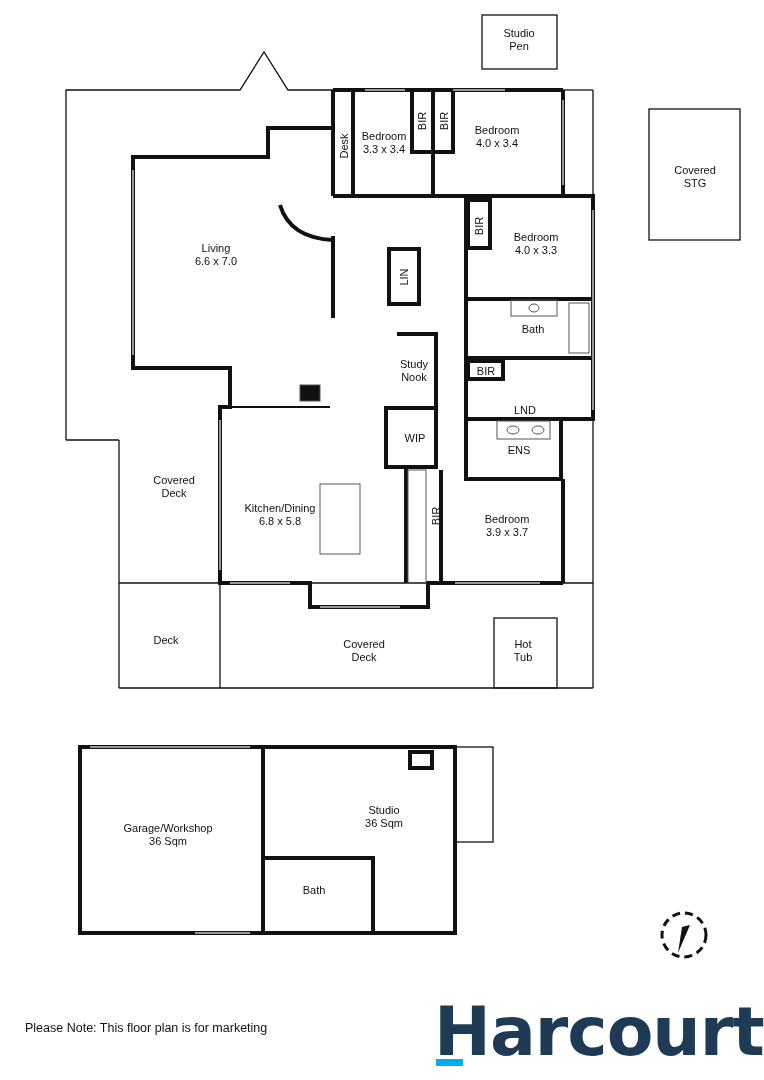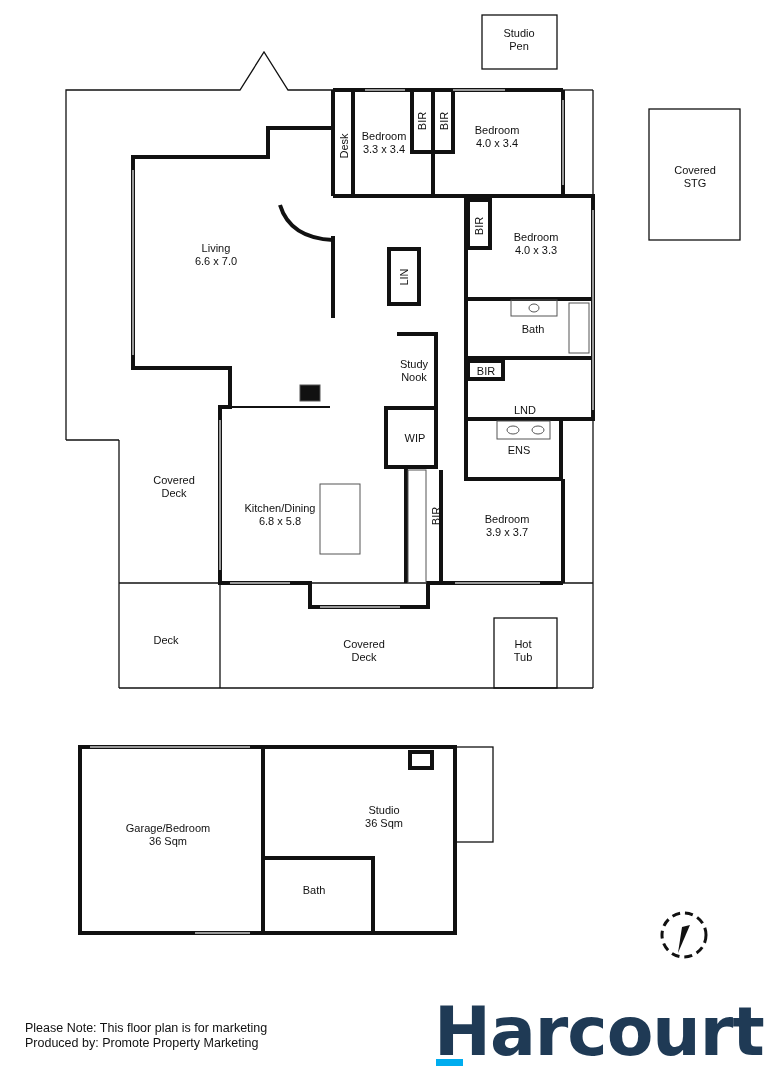--- a/index.html
+++ b/index.html
@@ -131,22 +131,21 @@
 <div class="lbl" style="left:166px;top:640px;">Deck</div>
 <div class="lbl" style="left:364px;top:651px;white-space:pre;">Covered
 Deck</div>
 <div class="lbl" style="left:523px;top:651px;white-space:pre;">Hot
 Tub</div>
 <div class="lbl" style="left:519px;top:40px;white-space:pre;">Studio
 Pen</div>
 <div class="lbl" style="left:695px;top:177px;white-space:pre;">Covered
 STG</div>
 
-<div class="lbl" style="left:168px;top:835px;"><span>Garage/Bedroom</span><br><span>36 Sqm</span></div>
+<div class="lbl" style="left:168px;top:835px;"><span>Garage/Workshop</span><br><span>36 Sqm</span></div>
 <div class="lbl" style="left:384px;top:817px;"><span>Studio</span><br><span>36 Sqm</span></div>
 <div class="lbl" style="left:314px;top:890px;">Bath</div>
 
 <div class="note">
   <div>Please Note: This floor plan is for marketing</div>
-  <div>Produced by: Promote Property Marketing</div>
 </div>
 <div class="logo">Harcourts</div>
 <div class="logo-bar"></div>
 
 </body></html>

